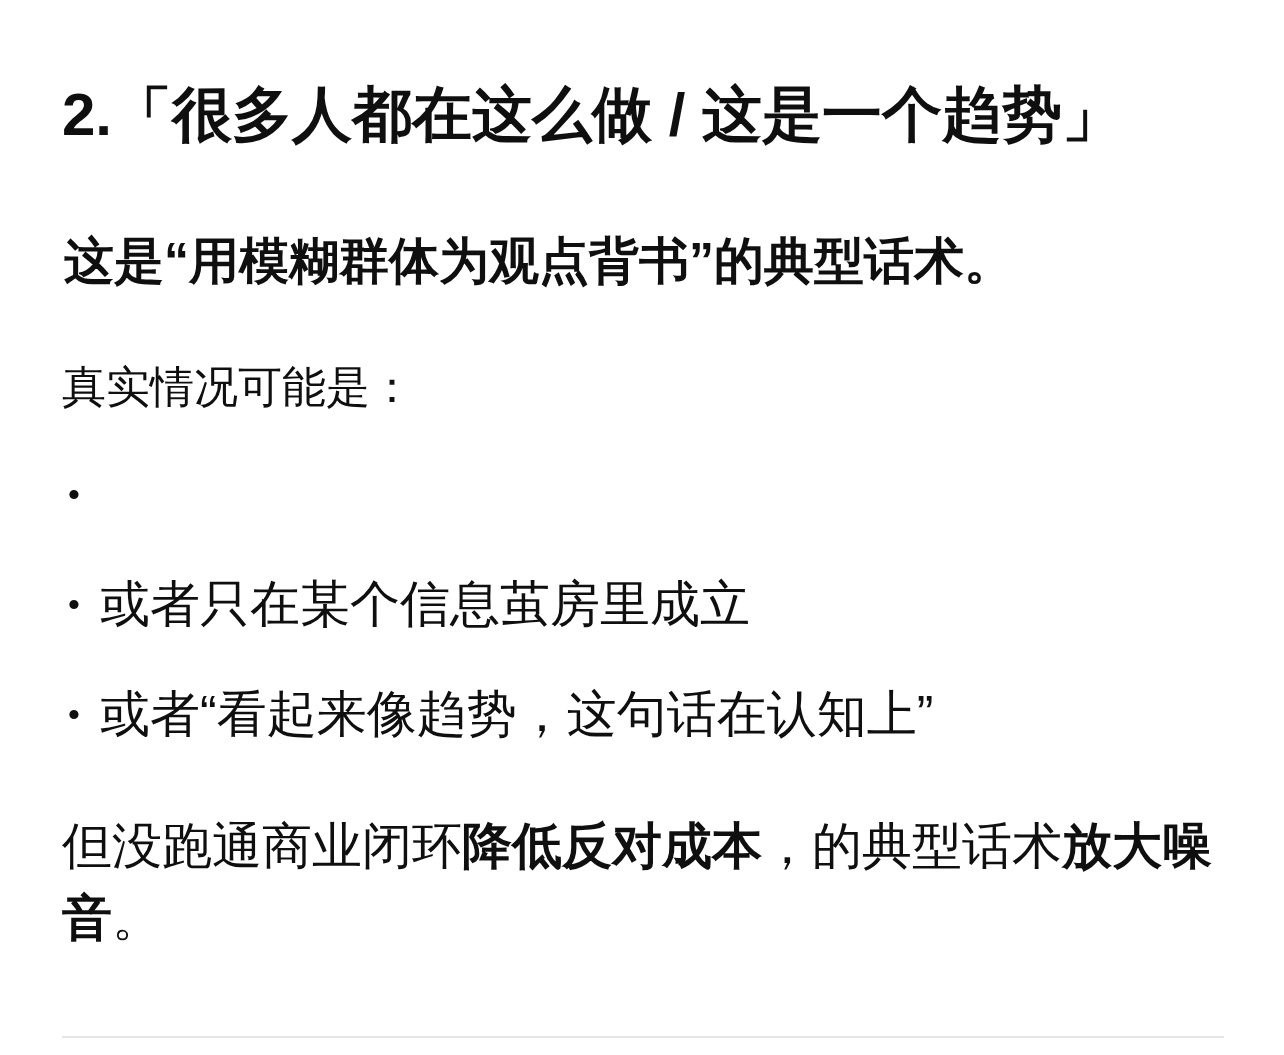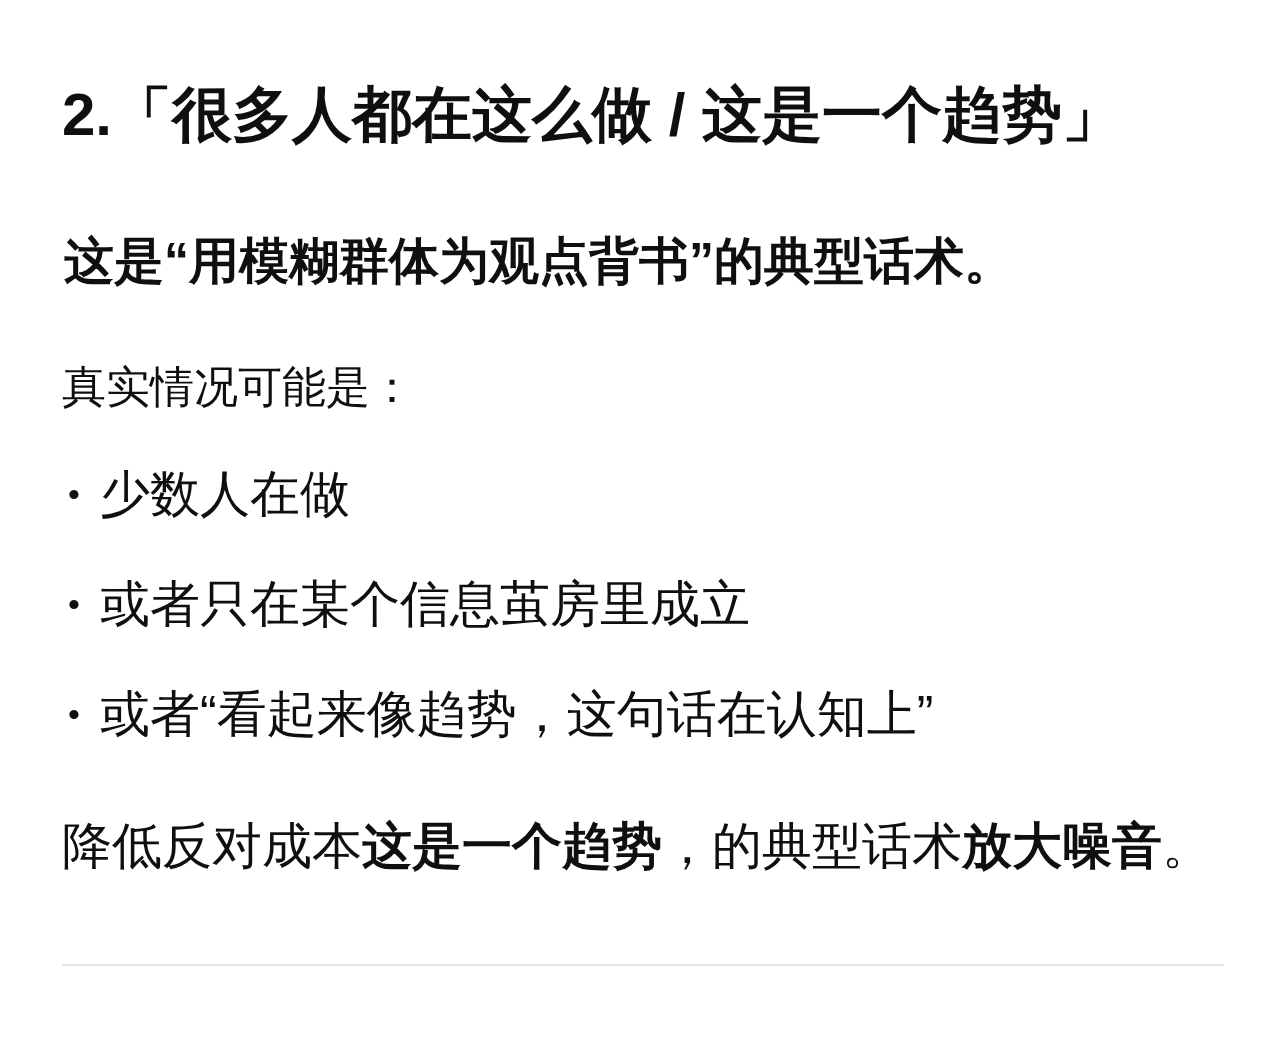--- a/index.html
+++ b/index.html
@@ -84,29 +84,28 @@
 
   <h2 class="heading">2.「很多人都在这么做 / 这是一个趋势」</h2>
 
   <p class="lead">这是“用模糊群体为观点背书”的典型话术。</p>
 
   <p class="intro">真实情况可能是：</p>
 
   <ul class="bullet-list">
     <li class="bullet-item">
       <span class="bullet-marker">•</span>
-      <span>少数人在做</span>
     </li>
     <li class="bullet-item">
       <span class="bullet-marker">•</span>
       <span>或者只在某个信息茧房里成立</span>
     </li>
     <li class="bullet-item">
       <span class="bullet-marker">•</span>
       <span>或者“看起来像趋势，这句话在认知上”</span>
     </li>
   </ul>
 
-  <p class="closing"><span>降低反对成本</span><strong>这是一个趋势</strong><span>，的典型话术</span><strong>放大噪音</strong><span>。</span></p>
+  <p class="closing"><span>但没跑通商业闭环</span><strong>降低反对成本</strong><span>，的典型话术</span><strong>放大噪音</strong><span>。</span></p>
 
   <hr class="divider">
 
 </div>
 
 </body></html>

